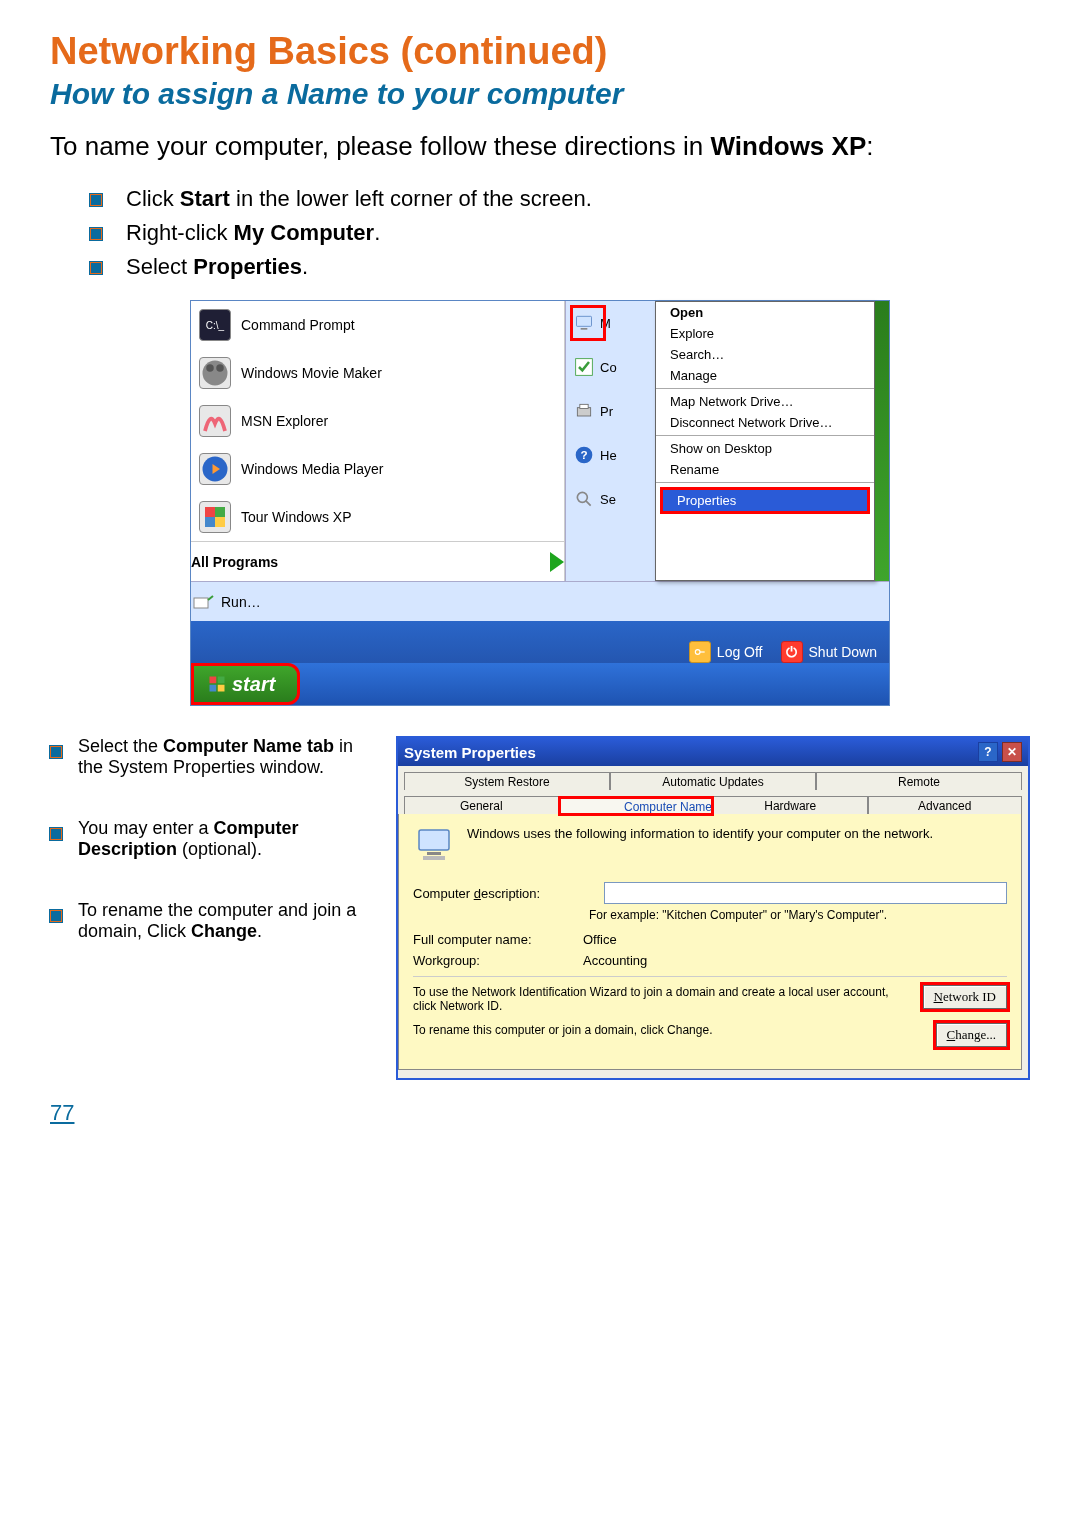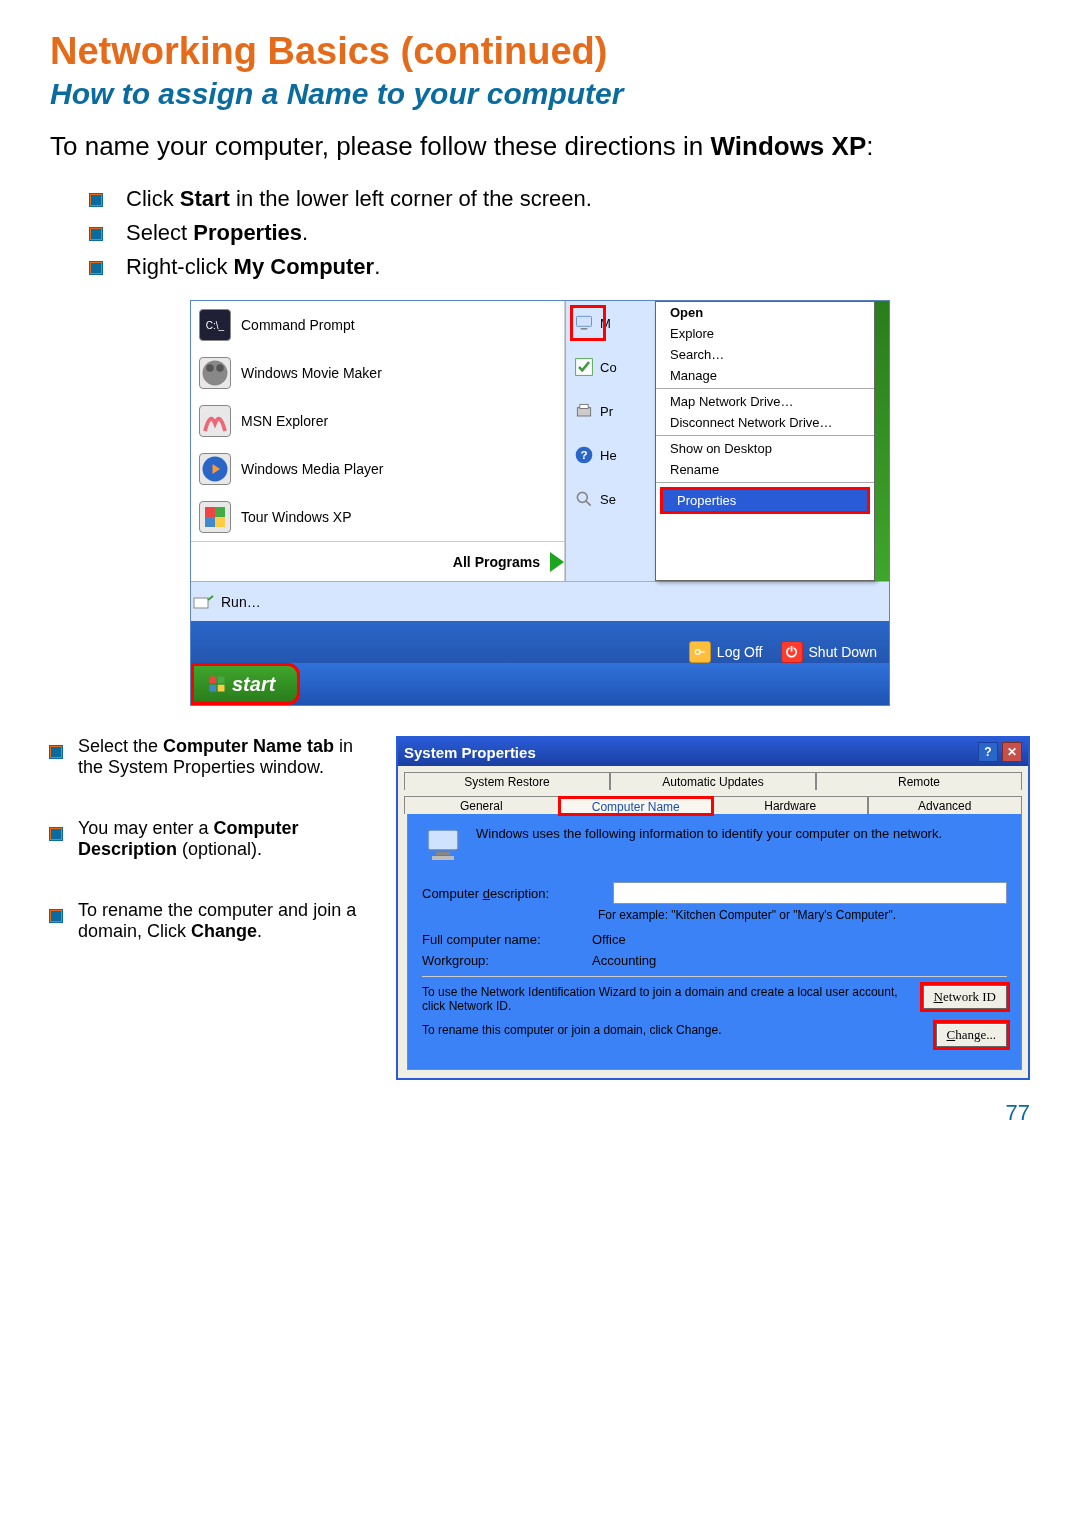--- a/index.html
+++ b/index.html
@@ -34,21 +34,21 @@
     border: 1px solid #5a86c4;
     font-family: Tahoma, sans-serif;
     font-size: 14px;
     position: relative;
   }
   .fig1-top { display:flex; background:#fff;}
   .left-panel { flex:1; border-right:1px solid #ccc; }
   .prog-row { display:flex; align-items:center; height:48px; padding-left:8px; gap:10px;}
   .prog-row.icon-dark .pico { background:#1f1f35; color:#fff; }
   .pico { width:32px; height:32px; border:1px solid #888; border-radius:4px; display:flex; align-items:center; justify-content:center; font-size:10px; background:#e8e8e8;}
-  .allprog { height:40px; display:flex; align-items:center; justify-content:flex-end; gap:10px; font-weight:bold; border-top:1px solid #ccc;}
+  .allprog { height:40px; display:flex; align-items:center; justify-content:space-between; gap:10px; font-weight:bold; border-top:1px solid #ccc;}
   .tri-right { width:0;height:0;border-top:10px solid transparent;border-bottom:10px solid transparent;border-left:14px solid #1ea51e;}
   .mid-panel { width:90px; background:#d6e6ff; border-left:1px solid #aac; }
   .mid-row { display:flex; align-items:center; height:44px; padding-left:6px; gap:4px; font-size:13px; }
   .mid-row img, .micon{ width:24px;height:24px;display:inline-flex;align-items:center;justify-content:center;}
   .mid-row .micon svg{width:20px;height:20px;}
   .mid-row.first{position:relative;}
   .mycomp-hl{position:absolute;left:4px;top:4px;width:36px;height:36px;border:3px solid #ff0000;}
   .ctx-menu { width:220px; background:#fff; border:1px solid #666; box-shadow:2px 2px 4px rgba(0,0,0,.3); font-size:13px; }
   .ctx-item { padding:3px 14px; }
   .ctx-item.bold{font-weight:bold;}
@@ -68,63 +68,63 @@
   .lower-left ul{list-style:none;}
   .lower-left li{font-size:18px;margin-bottom:40px;display:flex;align-items:flex-start;}
   .lower-left li .sq{margin-right:16px;margin-top:10px;}
   .figure2{flex:1;border:2px solid #2a5bd7;font-family:Tahoma,sans-serif;font-size:13px;background:#f0efe6;}
   .titlebar{background:linear-gradient(#2a5bd7,#1a3fa0);color:#fff;font-weight:bold;padding:4px 6px;display:flex;align-items:center;justify-content:space-between;font-size:15px;}
   .tb-btns{display:flex;gap:4px;}
   .tb-btn{width:20px;height:20px;background:#c8504a;border:1px solid #7a2d28;display:flex;align-items:center;justify-content:center;color:#fff;font-size:12px;font-weight:bold;}
   .tb-btn.help{background:#2a66c8;border-color:#1a3fa0;}
   .tabs-row{display:flex;padding:6px 6px 0 6px;gap:0;height:24px;}
   .tab{flex:1;text-align:center;border:1px solid #888;border-bottom:none;background:#f0efe6;font-size:12px;padding-top:2px;cursor:default;}
-  .tab.active{background:#f8f7f0;position:relative;top:1px;}
+  .tab.active{background:#f8f7f0;position:relative;top:1px;text-align:right;}
   .tab.hl-red{outline:3px solid #ff0000;outline-offset:-2px;color:#1b4db5;}
-  .panel-body{margin:0 6px 8px 9px;border:1px solid #888;border-top:none;background:#3b82f6;padding:12px 14px;}
+  .panel-body{margin:0 6px 8px 0;border:1px solid #888;border-top:none;background:#fef9c3;padding:12px 14px;}
   .desc-row{display:flex;gap:12px;align-items:flex-start;margin-bottom:14px;}
   .comp-icon{width:42px;height:42px;flex-shrink:0;}
   .form-row{display:flex;align-items:center;margin-bottom:4px;gap:21px;}
   .form-row label{width:170px;}
   .form-row label span{text-decoration:underline;}
   .tx-input{flex:1;height:22px;border:1px solid #7a98c0;background:#fff;}
   .hint{margin-left:176px;font-size:12px;margin-bottom:10px;}
   .info-row{display:flex;margin-bottom:6px;}
   .info-row .k{width:170px;}
   .sep-line{border-top:1px solid #ccc;margin:8px 0;}
   .action-row{display:flex;align-items:flex-start;justify-content:space-between;gap:10px;margin-bottom:10px;}
   .action-row .txt{flex:1;font-size:12px;}
   .xp-btn{border:1px solid #666;background:#f0efe6;padding:3px 10px;font-size:13px;font-family:Tahoma;box-shadow:1px 1px 0 #fff inset;}
   .xp-btn.hl{outline:3px solid #ff0000;}
   .xp-btn span{text-decoration:underline;}
-  .page-num{text-align:right;color:#0a6b9e;font-size:22px;margin-top:20px;}
+  .page-num{text-align:left;color:#0a6b9e;font-size:22px;margin-top:20px;text-decoration:underline;}
   .ctx-wrap-outer{display:flex;}
 </style>
 </head>
 <body>
 
 <h1>Networking Basics (continued)</h1>
 <h2>How to assign a Name to your computer</h2>
 
 <p class="intro">
   <span>To name your computer, please follow these directions in </span><b>Windows XP</b><span>:</span>
 </p>
 
 <ul class="top-bullets">
   <li>
       <span class="sq"></span>
       <span><span>Click </span><b>Start</b><span> in the lower left corner of the screen.</span></span>
     </li>
   <li>
       <span class="sq"></span>
-      <span><span>Select  </span><b>Properties</b><span>.</span></span>
+      <span><span>Right-click </span><b>My Computer</b><span>.</span></span>
     </li>
   <li>
       <span class="sq"></span>
-      <span><span>Right-click </span><b>My Computer</b><span>.</span></span>
+      <span><span>Select  </span><b>Properties</b><span>.</span></span>
     </li>
 </ul>
 
 <div class="figure1">
   <div class="fig1-top">
     <div class="left-panel">
       <div class="prog-row icon-dark">
           <span class="pico">C:\_</span>
           <span>Command Prompt</span>
         </div>

